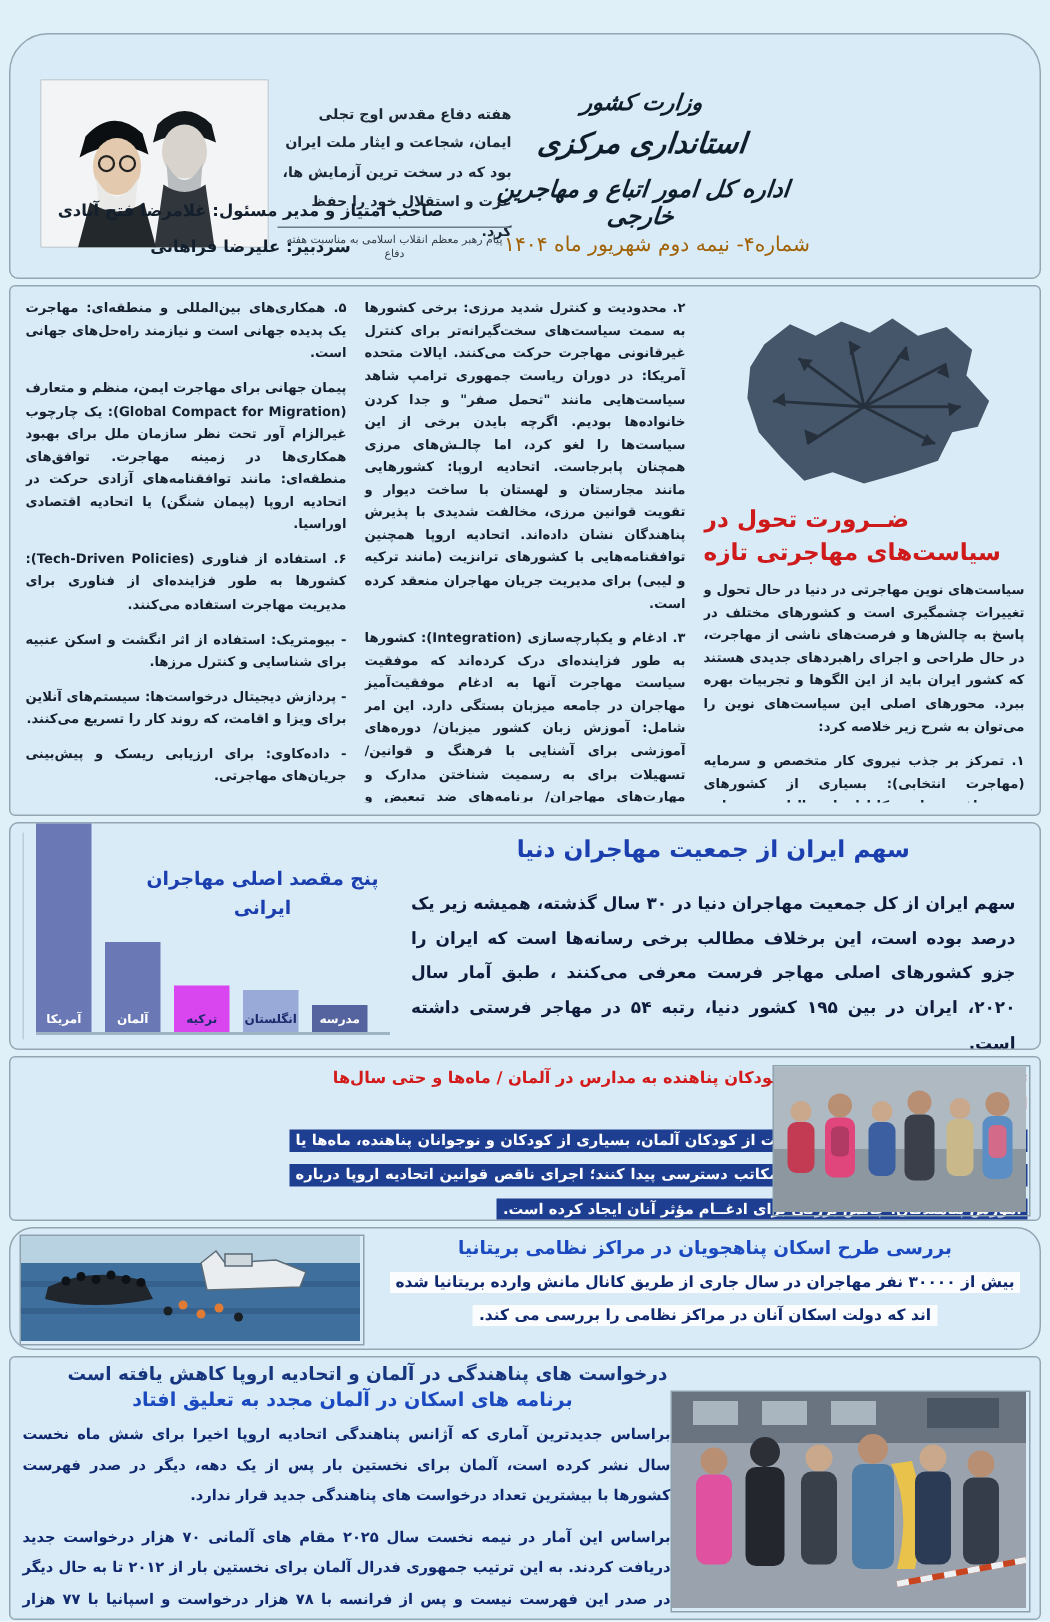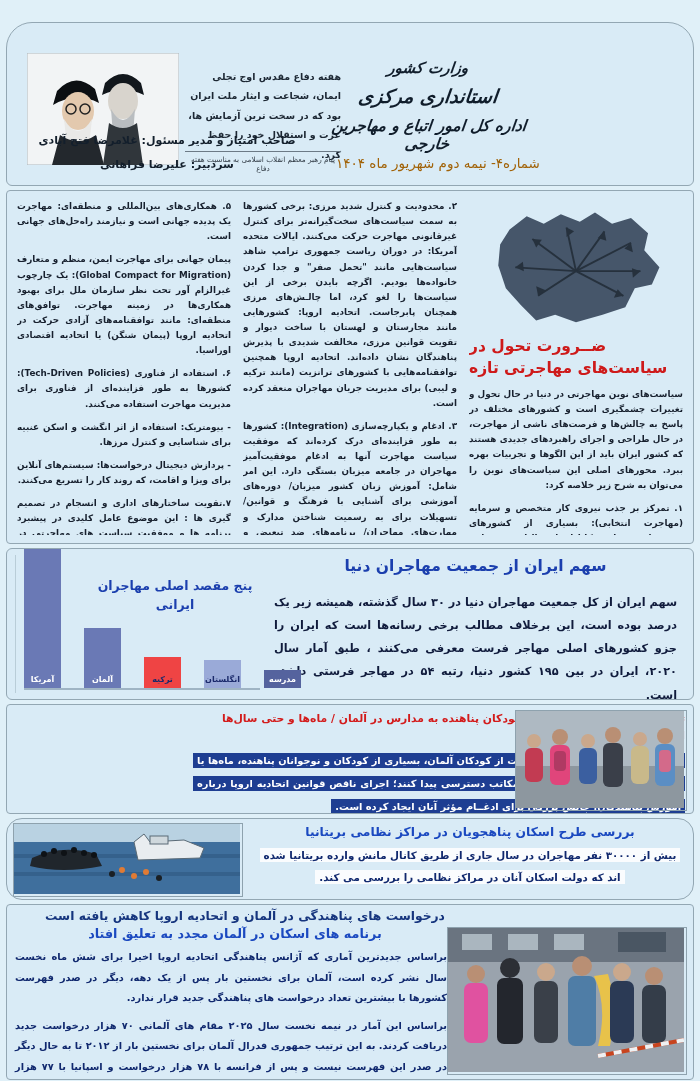--- a/index.html
+++ b/index.html
@@ -82,21 +82,21 @@
     padding:6px 8px;
   }
   .chart{width:252px;position:relative;flex:none;border-left:1px solid #b9cdd8;}
   .chart-title{
     position:absolute;top:22px;right:4px;width:178px;
     direction:rtl;text-align:center;
     color:#1b3fae;font-weight:bold;font-size:12.5px;line-height:1.5;
   }
   .bars{
     position:absolute;left:8px;bottom:3px;right:8px;
-    display:flex;align-items:flex-end;gap:23px;height:142px;
+    display:flex;align-items:flex-end;gap:9px;height:142px;
     border-bottom:2px solid #9fb4c4;
   }
   .bar{width:37px;flex:none;position:relative;display:flex;align-items:flex-end;justify-content:center;}
   .bar span{font-size:8px;font-weight:bold;padding-bottom:4px;white-space:nowrap;}
   .share{flex:1;direction:rtl;padding:0 8px 0 6px;}
   .share h2{
     margin:2px 0 16px 0;text-align:center;
     color:#1b3fae;font-size:15.5px;font-weight:bold;
   }
   .share p{
@@ -228,35 +228,36 @@
       <p>۳. ادغام و یکپارچه‌سازی (Integration): کشورها به طور فزاینده‌ای درک کرده‌اند که موفقیت سیاست مهاجرت آنها به ادغام موفقیت‌آمیز مهاجران در جامعه میزبان بستگی دارد. این امر شامل: آموزش زبان کشور میزبان/ دوره‌های آموزشی برای آشنایی با فرهنگ و قوانین/ تسهیلات برای به رسمیت شناختن مدارک و مهارت‌های مهاجران/ برنامه‌های ضد تبعیض و تشویق تنوع فرهنگی.</p>
 
     </div>
 
     <div class="col">
       <p>۵. همکاری‌های بین‌المللی و منطقه‌ای: مهاجرت یک پدیده جهانی است و نیازمند راه‌حل‌های جهانی است.</p>
       <p>پیمان جهانی برای مهاجرت ایمن، منظم و متعارف (Global Compact for Migration): یک چارچوب غیرالزام آور تحت نظر سازمان ملل برای بهبود همکاری‌ها در زمینه مهاجرت. توافق‌های منطقه‌ای: مانند توافقنامه‌های آزادی حرکت در اتحادیه اروپا (پیمان شنگن) یا اتحادیه اقتصادی اوراسیا.</p>
       <p>۶. استفاده از فناوری (Tech-Driven Policies): کشورها به طور فزاینده‌ای از فناوری برای مدیریت مهاجرت استفاده می‌کنند.</p>
       <p>- بیومتریک: استفاده از اثر انگشت و اسکن عنبیه برای شناسایی و کنترل مرزها.</p>
       <p>- پردازش دیجیتال درخواست‌ها: سیستم‌های آنلاین برای ویزا و اقامت، که روند کار را تسریع می‌کنند.</p>
+      <p>- داده‌کاوی: برای ارزیابی ریسک و پیش‌بینی جریان‌های مهاجرتی.</p>
       <p>۷.تقویت ساختارهای اداری و انسجام در تصمیم گیری ها : این موضوع عامل کلیدی در پیشبرد برنامه ها و موفقیت سیاست های مهاجرتی در کشورهای پیشرفته است .شکل گیری سازمان ملی مهاجرت درایران شاید بتواند درآینده برنامه ها و نظام مهاجرتی کشور را کارآمد و در راستای توسعه کشور جهت دهی نماید.</p>
     </div>
   </div>
 
   <div class="panel band">
     <div class="chart">
       <div class="chart-title">پنج مقصد اصلی مهاجران ایرانی</div>
       <div class="bars">
           <div class="bar" style="height: 140px; background: rgb(106, 121, 181);">
             <span style="color: rgb(255, 255, 255);">آمریکا</span>
           </div>
           <div class="bar" style="height: 60.2px; background: rgb(106, 121, 181);">
             <span style="color: rgb(255, 255, 255);">آلمان</span>
           </div>
-          <div class="bar" style="height: 30.8px; background: #ef4444;">
+          <div class="bar" style="height: 30.8px; background: #d946ef;">
             <span style="color: rgb(27, 42, 107);">ترکیه</span>
           </div>
           <div class="bar" style="height: 28px; background: rgb(154, 170, 216);">
             <span style="color: rgb(27, 42, 107);">انگلستان</span>
           </div>
           <div class="bar" style="height: 18.2px; background: rgb(85, 99, 158);">
             <span style="color: rgb(255, 255, 255);">مدرسه</span>
           </div>
         </div>
     </div>

